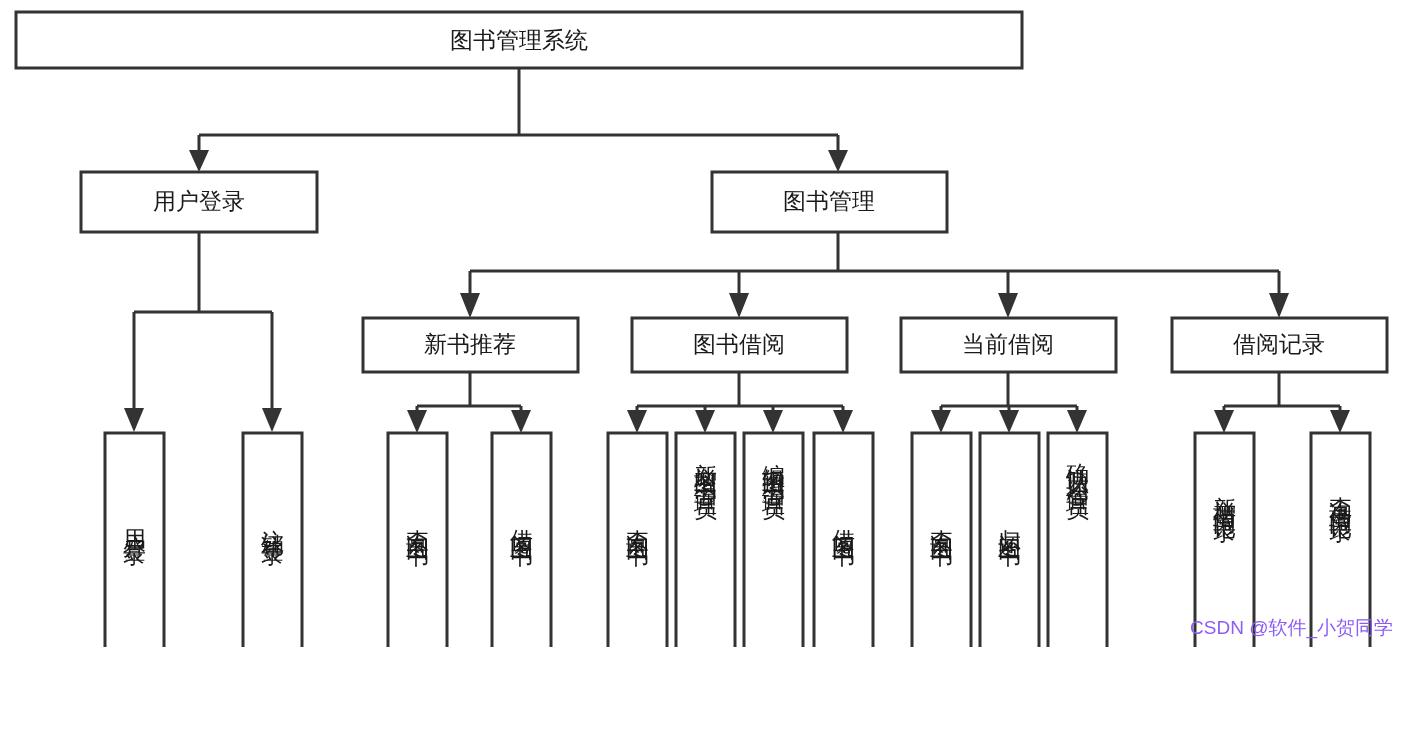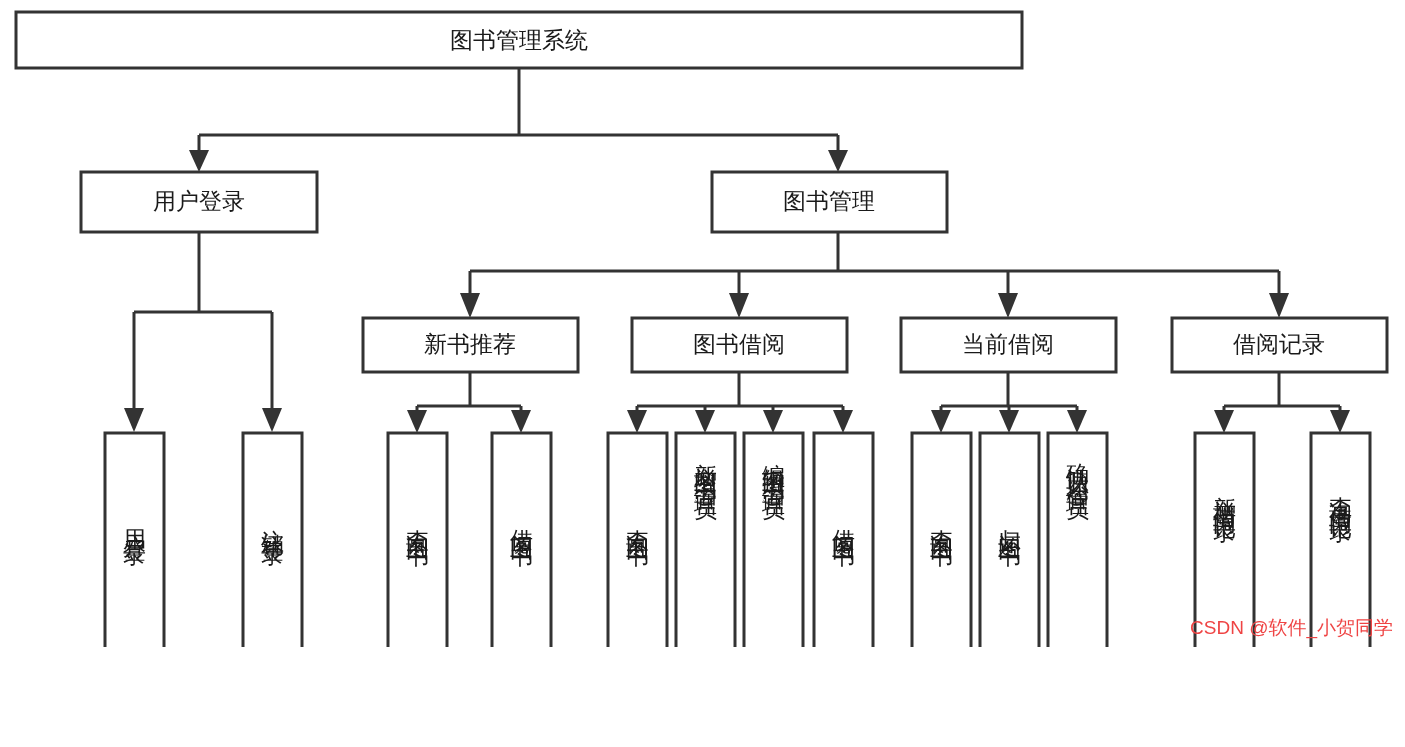--- a/index.html
+++ b/index.html
@@ -66,21 +66,21 @@
     color: #1a1a1a;
     white-space: nowrap;
     text-align: start;
   }
   .watermark {
     position: absolute;
     right: 12px;
     bottom: 6px;
     font-family: "Liberation Sans", "DejaVu Sans", sans-serif;
     font-size: 19px;
-    color: #ef4444;
+    color: #8b5cf6;
     white-space: nowrap;
     pointer-events: none;
   }
 </style>
 </head>
 <body>
 
 <div id="diagram-root">
 
   <svg class="diagram-canvas" viewBox="0 0 1405 747">

